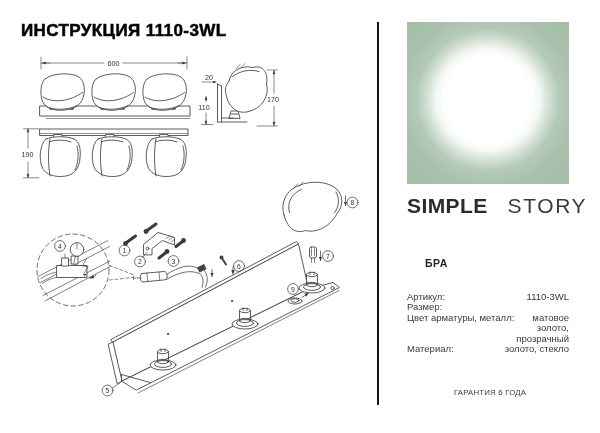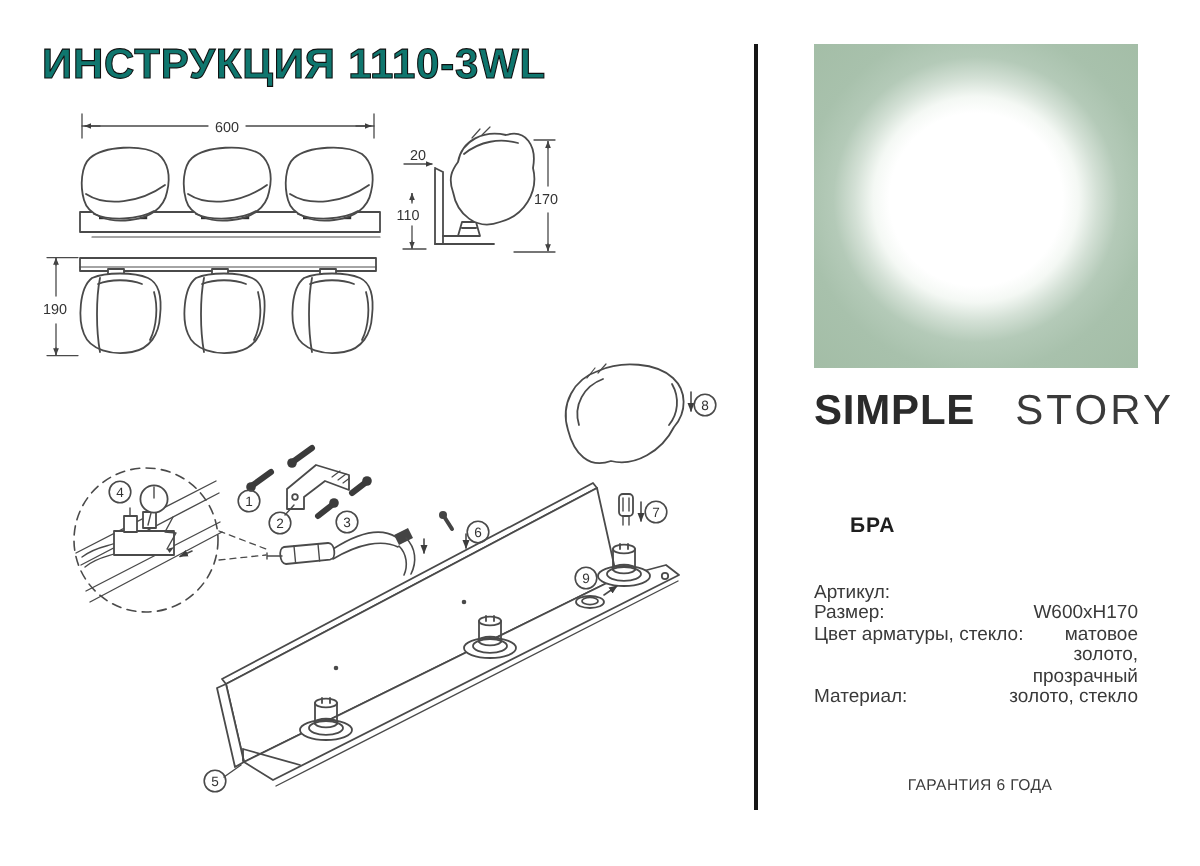--- a/index.html
+++ b/index.html
@@ -5,21 +5,21 @@
   html,body{margin:0;padding:0;}
   body{
     width:600px;height:433px;position:relative;background:#ffffff;
     font-family:"Liberation Sans", sans-serif;color:#222;overflow:hidden;
   }
   .page{position:absolute;inset:0;}
   
   .left-panel{position:absolute;left:0;top:0;width:380px;height:433px;}
   .sheet-title{
     position:absolute;left:21px;top:21px;margin:0;
-    font-size:21px;font-weight:bold;letter-spacing:.4px;color:#0f766e;
+    font-size:17px;font-weight:bold;letter-spacing:.4px;color:#000000;
     -webkit-text-stroke:.55px #101010;white-space:nowrap;
   }
   svg text{font-family:"Liberation Sans",sans-serif;}
   .dim{font-size:7.2px;fill:#333;}
   .co-n{font-size:6.8px;fill:#333;}
   
   .divider{position:absolute;left:377px;top:22px;width:2px;height:383px;background:#161616;}
   
   .right-panel{position:absolute;left:380px;top:0;width:220px;height:433px;}
   .logo-glow{
@@ -238,27 +238,27 @@
   <div class="right-panel">
     <div class="logo-glow"></div>
     <div class="brand">
       <span class="b">SIMPLE</span><span class="l">STORY</span>
     </div>
     <div class="product-heading">БРА</div>
 
     <div class="specs">
       <div class="spec-row">
         <span class="spec-label">Артикул:</span>
+        <span class="spec-value">1110-3WL</span>
       </div>
       <div class="spec-row">
         <span class="spec-label">Размер:</span>
-        <span class="spec-value">W600xH170</span>
-      </div>
-      <div class="spec-row">
-        <span class="spec-label">Цвет арматуры, стекло:</span>
+      </div>
+      <div class="spec-row">
+        <span class="spec-label">Цвет арматуры, металл:</span>
         <span class="spec-value">матовое
 золото, прозрачный</span>
       </div>
       <div class="spec-row">
         <span class="spec-label">Материал:</span>
         <span class="spec-value">золото, стекло</span>
       </div>
     </div>
 
     <div class="footer">

